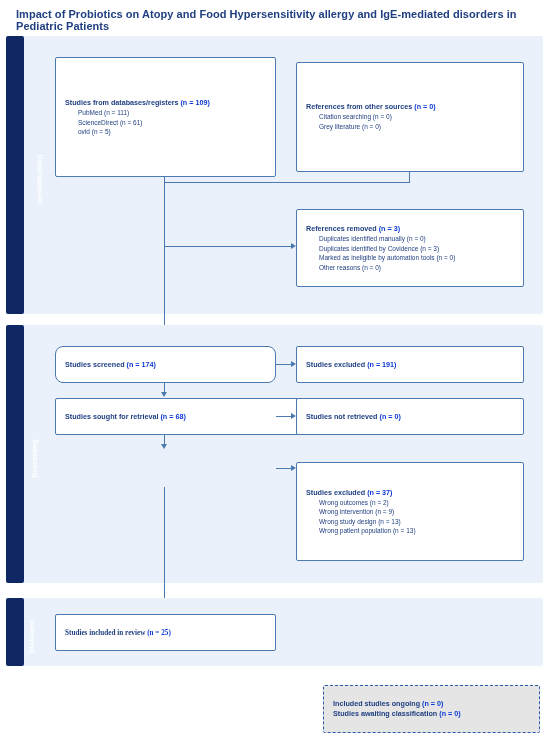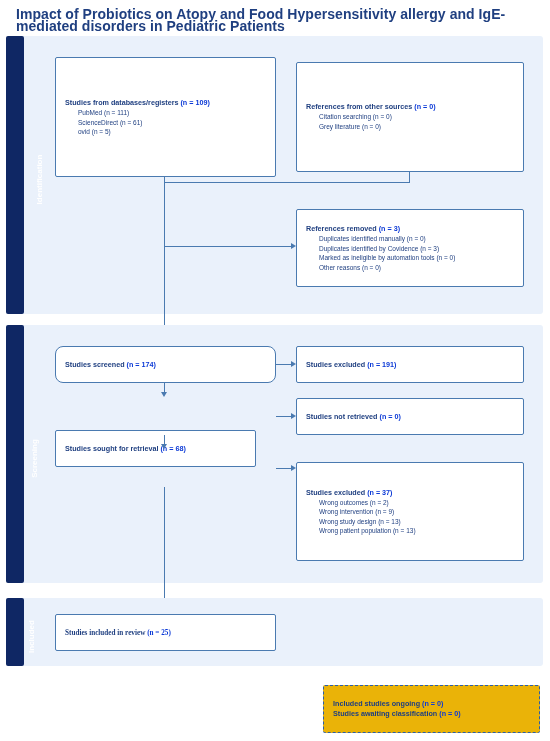--- a/index.html
+++ b/index.html
@@ -7,21 +7,21 @@
     width:550px;height:741px;
     background:#ffffff;
     font-family:"Liberation Sans", sans-serif;
     overflow:hidden;
   }
   #root{position:relative;width:550px;height:741px;}
 
   
   .title{
     position:absolute;left:16px;top:8px;width:520px;
-    font-size:14px;font-weight:bold;color:#1f3f80;
+    font-size:11px;font-weight:bold;color:#1f3f80;
     letter-spacing:.05px;line-height:12px;
   }
 
   
   .band{position:absolute;background:#eaf1fb;border-radius:3px;}
   .stage-tab{
     position:absolute;left:6px;background:#0f2764;border-radius:2px;
   }
   .stage-tab span{
     display:block;white-space:nowrap;
@@ -45,21 +45,21 @@
     font-size:7.2px;color:#1f3f80;font-weight:bold;
     line-height:10.2px;white-space:nowrap;
   }
   .ln .num{color:#0b39d6;}
   .sub{
     font-size:6.5px;color:#1f3f80;font-weight:normal;
     line-height:9.6px;white-space:nowrap;margin-left:13px;
   }
 
   .dashbox{
-    position:absolute;background:#eab308;
+    position:absolute;background:#e5e5e5;
     border:1px dashed #2b5ea8;border-radius:2px;
     box-sizing:border-box;
   }
 
   
   .vline{position:absolute;width:1px;background:#4a7ab0;}
   .hline{position:absolute;height:1px;background:#4a7ab0;}
   .arrow-d{
     position:absolute;width:0;height:0;
     border-left:3.2px solid transparent;
@@ -153,21 +153,21 @@
         <span class="num">(n = 191)</span>
       </div>
     </div>
   </div>
   <div class="hline" style="left:276px;top:364px;width:15px;"></div>
   <div class="arrow-r" style="left:291px;top:361.3px;"></div>
 
   <div class="vline" style="left:164px;top:383px;height:9px;"></div>
   <div class="arrow-d" style="left:161.3px;top:392px;"></div>
 
-  <div class="box" style="left:55px;top:398px;width:201px;height:37px;margin-top:32px;">
+  <div class="box" style="left:55px;top:398px;width:255px;height:37px;">
     <div class="box-inner">
       <div class="ln">
         <span>Studies sought for retrieval</span>
         <span class="num">(n = 68)</span>
       </div>
     </div>
   </div>
   <div class="box" style="left:296px;top:398px;width:228px;height:37px;">
     <div class="box-inner">
       <div class="ln">

